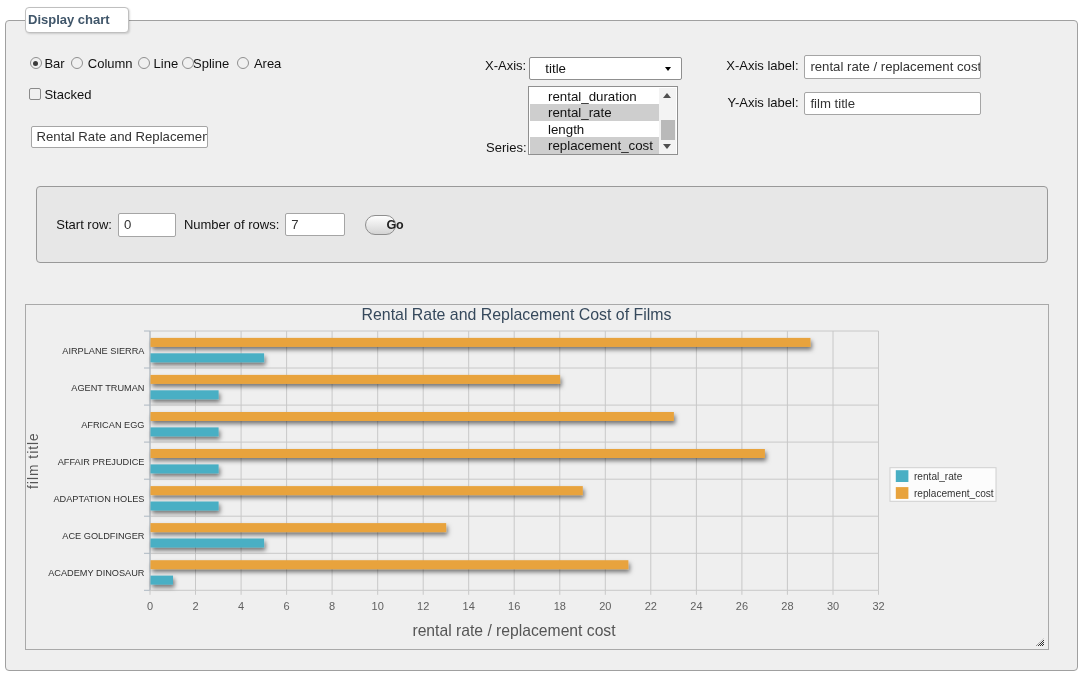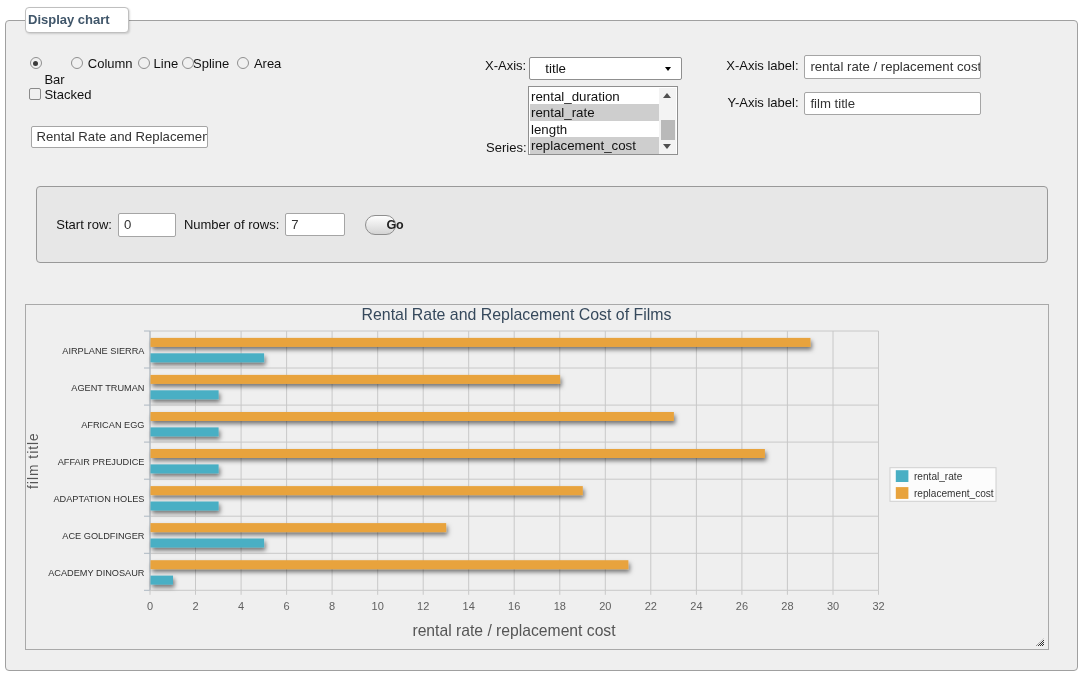--- a/index.html
+++ b/index.html
@@ -12,32 +12,32 @@
 .ctl { font-size:13px; color:#111; line-height:15px; white-space:nowrap; position:absolute; }
 .rlab { font-size:13px; color:#111; text-align:right; white-space:nowrap; position:absolute; }
 #cb { left:29.2px; top:87.5px; width:12px; height:12px; background:#f0f0f0; border:1px solid #8a8a8a; border-radius:2px; }
 .tin { position:absolute; background:#fff; border:1px solid #a5a5a5; border-radius:2px; font-size:13.2px; color:#333; padding-left:5px; overflow:hidden; white-space:nowrap; }
 #gray { left:36px; top:185.5px; width:1011.5px; height:77.5px; background:#e7e7e7; border:1px solid #999; border-radius:4px; }
 #gobtn { left:365.4px; top:214.6px; width:31px; height:20.5px; border:1px solid #8e8e8e; border-radius:10.5px; background:linear-gradient(#fefefe,#d4d4d4); font-size:12.5px; font-weight:bold; color:#222; text-align:center; line-height:18.5px;padding-left:20px; }
 #chartbox { left:24.5px; top:304px; width:1024px; height:346px; border:1px solid #a9a9a9; background:#efefef; }
 #sel { left:529.3px; top:56.8px; width:153px; height:23.3px; background:#fff; border:1px solid #8f8f8f; border-radius:2px; font-size:13.3px; color:#111; line-height:21px; padding-left:15px; }
 #sel::after { content:""; position:absolute; right:10px; top:9px; width:0; height:0; border-left:3.5px solid transparent; border-right:3.5px solid transparent; border-top:4.5px solid #000; }
 #listbox { left:528px; top:85.5px; width:150px; height:69.5px; background:#fff; border:1px solid #8f8f8f; overflow:hidden; }
-.opt { position:absolute; left:1px; width:131px; height:17px; font-size:13.3px; line-height:17px; padding-left:1px; color:#111; white-space:nowrap; }
+.opt { position:absolute; left:1px; width:131px; height:17px; font-size:13.3px; line-height:17px; padding-left:18px; color:#111; white-space:nowrap; }
 .opt.selected { background:#cecece; }
 #sbar { position:absolute; right:1px; top:1px; width:17px; height:67.5px; background:#f3f3f3; }
 .sarrow { position:absolute; left:4.2px; width:0; height:0; border-left:4.2px solid transparent; border-right:4.2px solid transparent; }
 #sthumb { position:absolute; left:1.5px; top:32px; width:14px; height:20px; background:#b9b9b9; }
 </style>
 </head>
 <body>
 <div id="fs" class="abs"></div>
 <div id="legendbox" class="abs">Display chart</div>
 <span class="radio checked" style="left:29.7px;top:57.2px;"></span>
-<span class="ctl" style="left:44.4px;top:56.3px;margin-top:16px;">Bar</span>
+<span class="ctl" style="left:44.4px;top:56.3px;">Bar</span>
 <span class="radio" style="left:71.4px;top:57.2px;"></span>
 <span class="ctl" style="left:87.8px;top:56.3px;">Column</span>
 <span class="radio" style="left:137.7px;top:57.2px;"></span>
 <span class="ctl" style="left:153.6px;top:56.3px;">Line</span>
 <span class="radio" style="left:182.3px;top:57.2px;"></span>
 <span class="ctl" style="left:193px;top:56.3px;">Spline</span>
 <span class="radio" style="left:237.3px;top:57.2px;"></span>
 <span class="ctl" style="left:253.9px;top:56.3px;">Area</span>
 <div id="cb" class="abs"></div>
 <span class="ctl" style="left:44.4px;top:87.3px;">Stacked</span>

